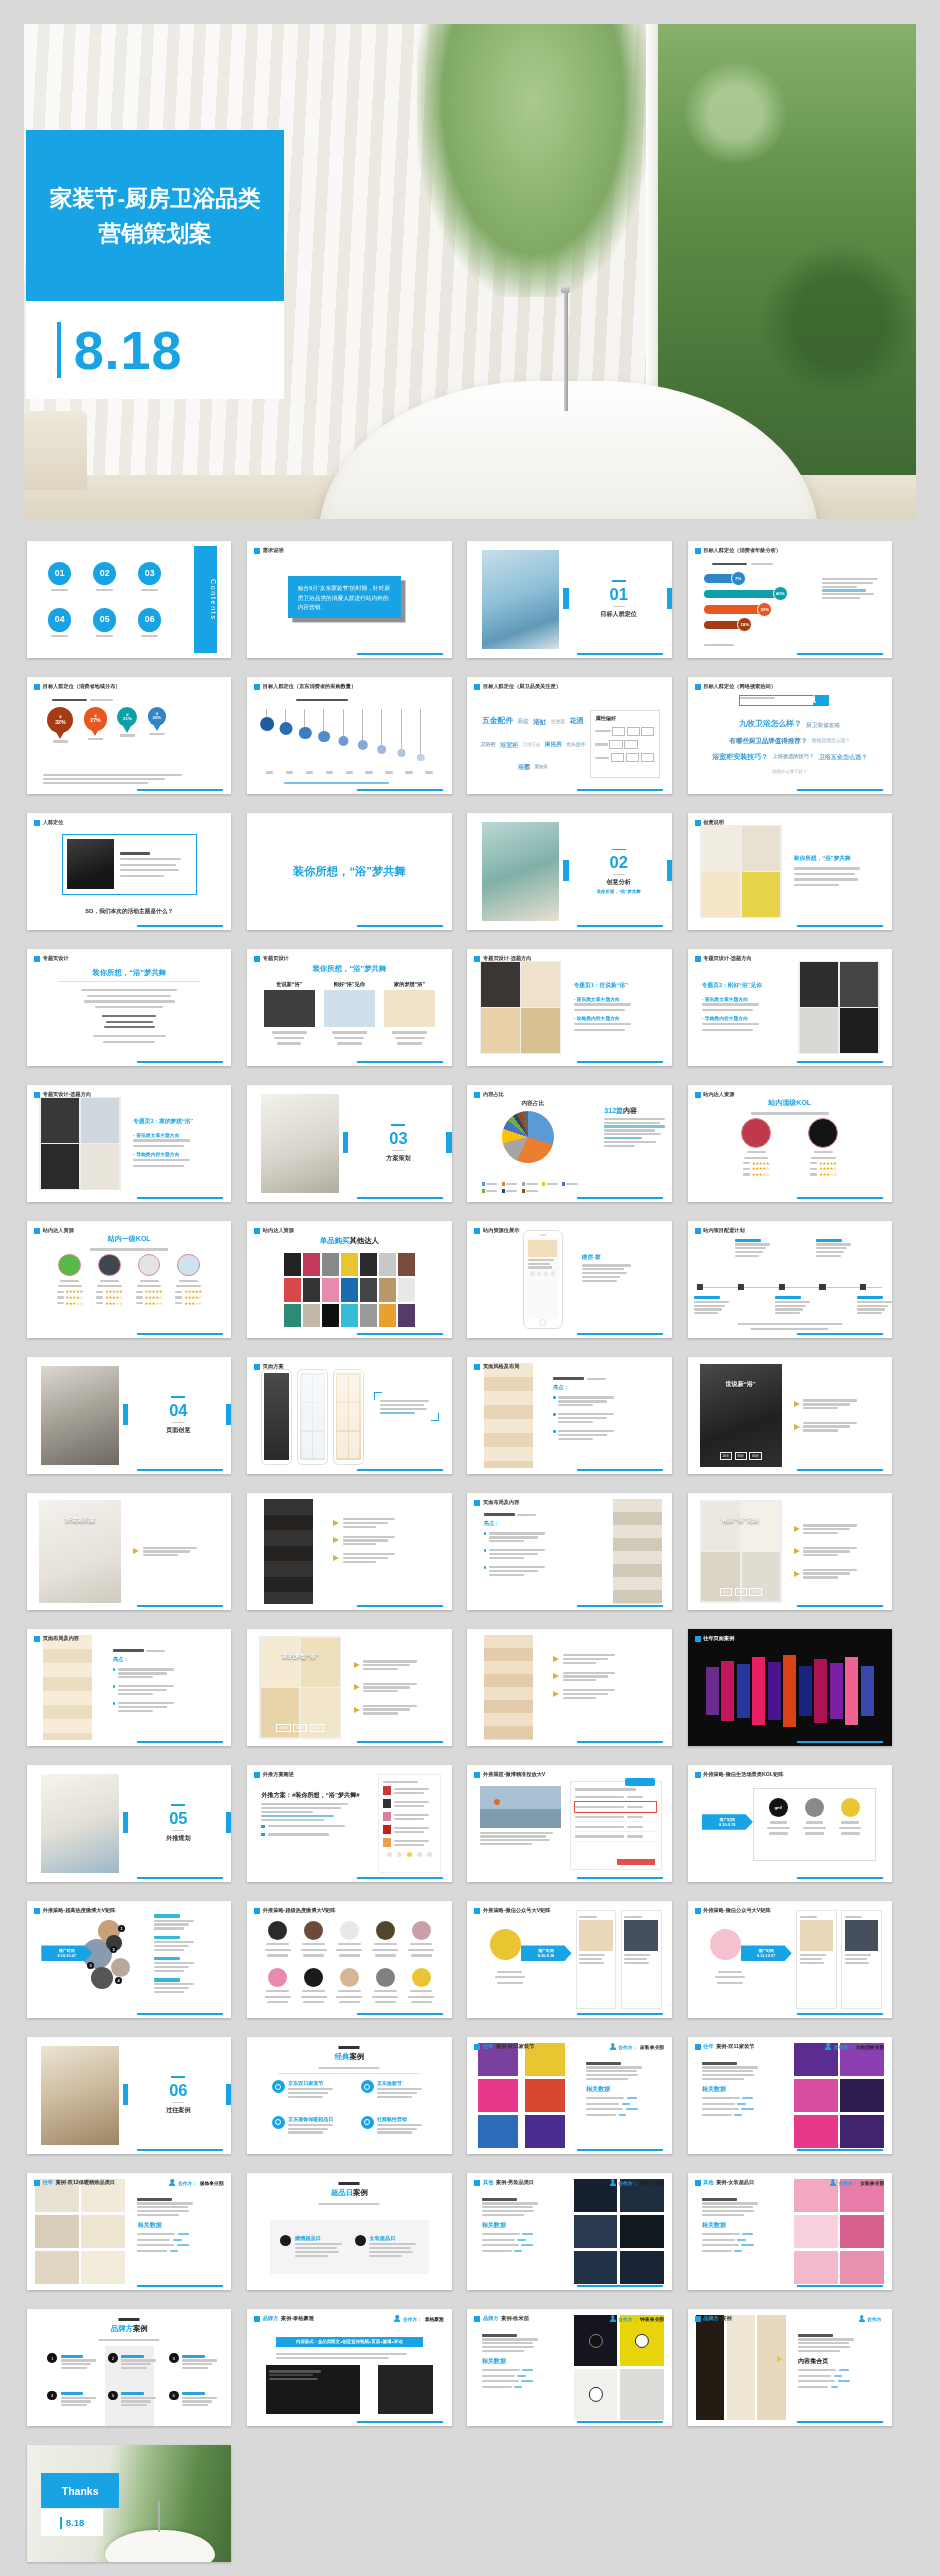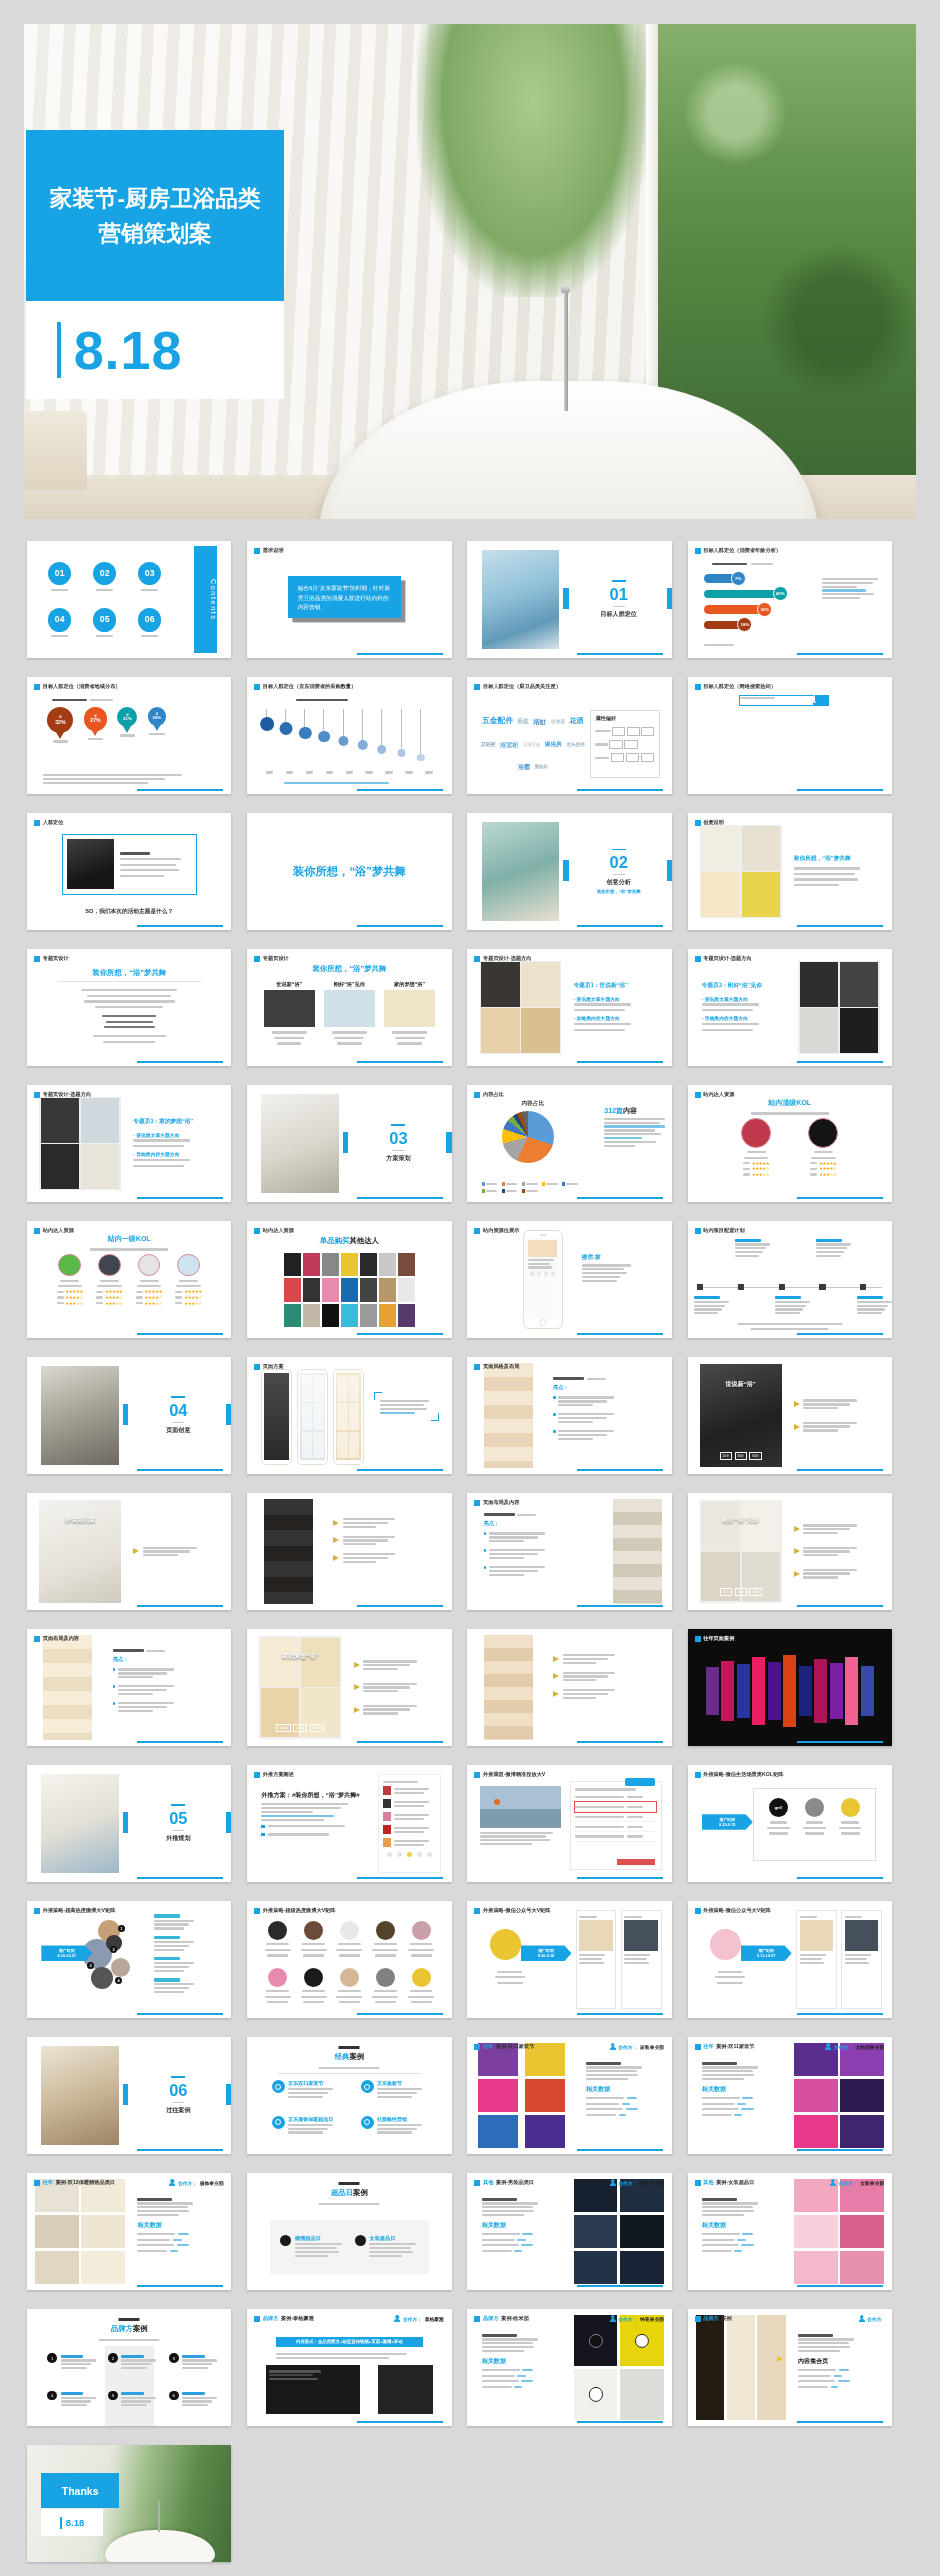--- a/index.html
+++ b/index.html
@@ -503,20 +503,30 @@
       <div class="uline"></div>
     </div>
     <div class="card">
       <div class="hdr">
         <i class="chip"></i>
         <span>目标人群定位（网络搜索热词）</span>
       </div>
       <div class="srch">
         <i class="bar" style="width:35px;"></i>
         <div class="srb"><i class="mag"></i></div>
+      </div>
+      <div class="cl">
+        <span style="font-size:7.8px;color:#2e9fe0">九牧卫浴怎么样？</span>
+        <span style="font-size:5.7px;color:#9bb8cc">厨卫装修攻略</span>
+        <span style="font-size:6.5px;color:#3f8cc8">有哪些厨卫品牌值得推荐？</span>
+        <span style="font-size:4.8px;color:#b8c8d4">智能花洒怎么选？</span>
+        <span style="font-size:7px;color:#2e9fe0">浴室柜安装技巧？</span>
+        <span style="font-size:5.2px;color:#88a8c0">上浴挑选的技巧？</span>
+        <span style="font-size:6.1px;color:#5aa8d8">卫浴五金怎么选？</span>
+        <span style="font-size:4.4px;color:#c2ccd4">花洒什么牌子好？</span>
       </div>
       <div class="uline"></div>
     </div>
     <div class="card">
       <div class="hdr">
         <i class="chip"></i>
         <span>人群定位</span>
       </div>
       <div class="ibx">
         <div class="bxim" style="background:linear-gradient(160deg,#404040,#161616 70%)"></div>

